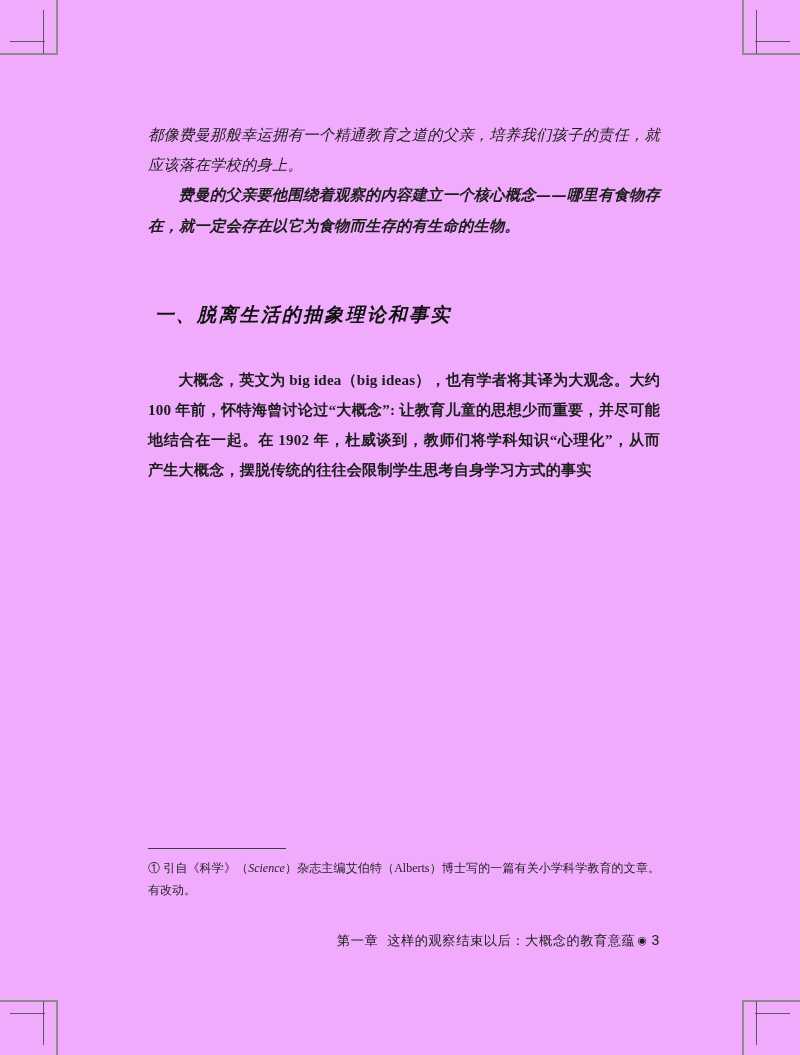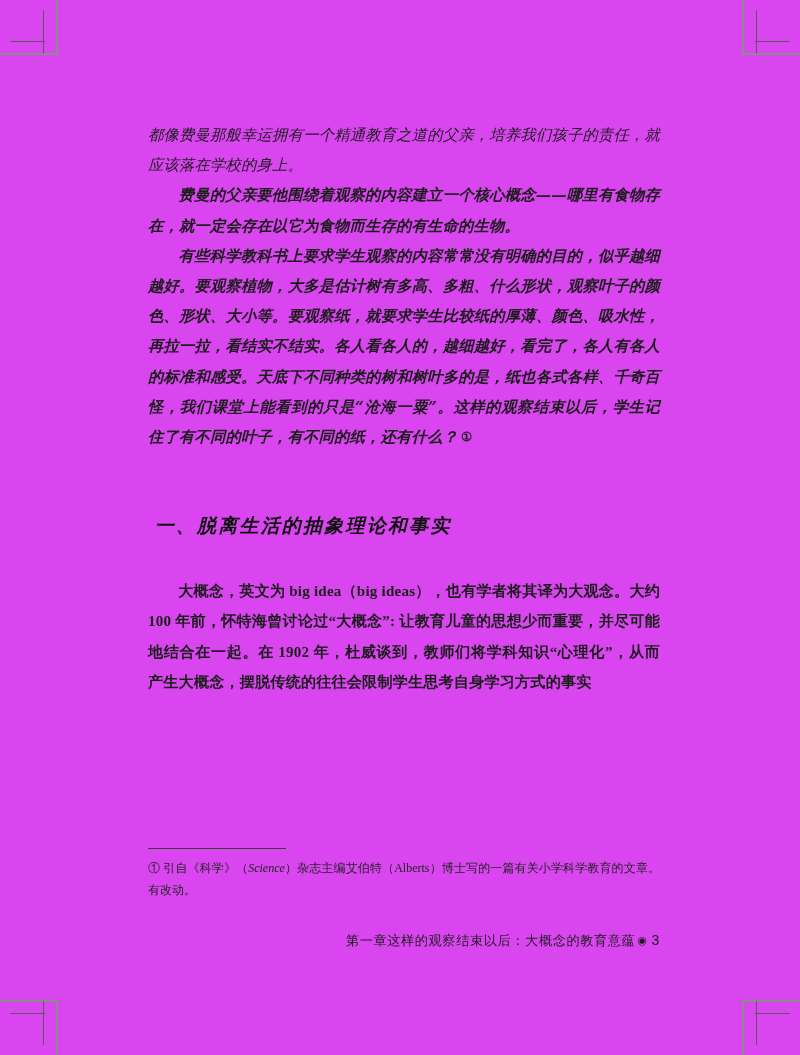--- a/index.html
+++ b/index.html
@@ -4,21 +4,21 @@
 <style>
   html, body {
     margin: 0;
     padding: 0;
     background: #ffffff;
   }
   .page {
     position: relative;
     width: 800px;
     height: 1055px;
-    background: #d946ef;
+    background: #f0abfc;
     overflow: hidden;
     font-family: "Liberation Serif", "DejaVu Serif", serif;
     color: #1a1a1a;
   }
 
   
   .crop {
     position: absolute;
   }
   .crop .bar {
@@ -158,21 +158,21 @@
     top: 930px;
     width: 512px;
     text-align: right;
     font-size: 13.2px;
     line-height: 20px;
     letter-spacing: 0.6px;
     color: #1d1d1d;
     font-family: "Liberation Sans", "DejaVu Sans", sans-serif;
     white-space: nowrap;
   }
-  .footer .chap { margin-right: 0; }
+  .footer .chap { margin-right: 9px; }
   .footer .dot {
     font-size: 11px;
     vertical-align: 1px;
     margin: 0 4px 0 2px;
   }
   .footer .pnum { font-size: 14px; }
 </style>
 </head>
 <body>
 
@@ -201,21 +201,20 @@
     <div class="bar outer-v"></div>
     <div class="bar dark inner-h"></div>
     <div class="bar dark inner-v"></div>
   </div>
 
   <div class="content">
 
     <div class="kai-block">
       <p class="body kai">都像费曼那般幸运拥有一个精通教育之道的父亲，培养我们孩子的责任，就应该落在学校的身上。</p>
       <p class="body kai indent">费曼的父亲要他围绕着观察的内容建立一个核心概念——哪里有食物存在，就一定会存在以它为食物而生存的有生命的生物。</p>
-      <p class="body kai indent"><span>有些科学教科书上要求学生观察的内容常常没有明确的目的，似乎越细越好。要观察植物，大多是估计树有多高、多粗、什么形状，观察叶子的颜色、形状、大小等。要观察纸，就要求学生比较纸的厚薄、颜色、吸水性，再拉一拉，看结实不结实。各人看各人的，越细越好，看完了，各人有各人的标准和感受。天底下不同种类的树和树叶多的是，纸也各式各样、千奇百怪，我们课堂上能看到的只是“沧海一粟”。这样的观察结束以后，学生记住了有不同的叶子，有不同的纸，还有什么？</span><span class="fnmark">①</span></p>
     </div>
 
     <div class="gap-md"></div>
 
     <div class="song-block">
     </div>
 
     <div class="gap-lg"></div>
 
     <h2 class="h-major">一、脱离生活的抽象理论和事实</h2>

